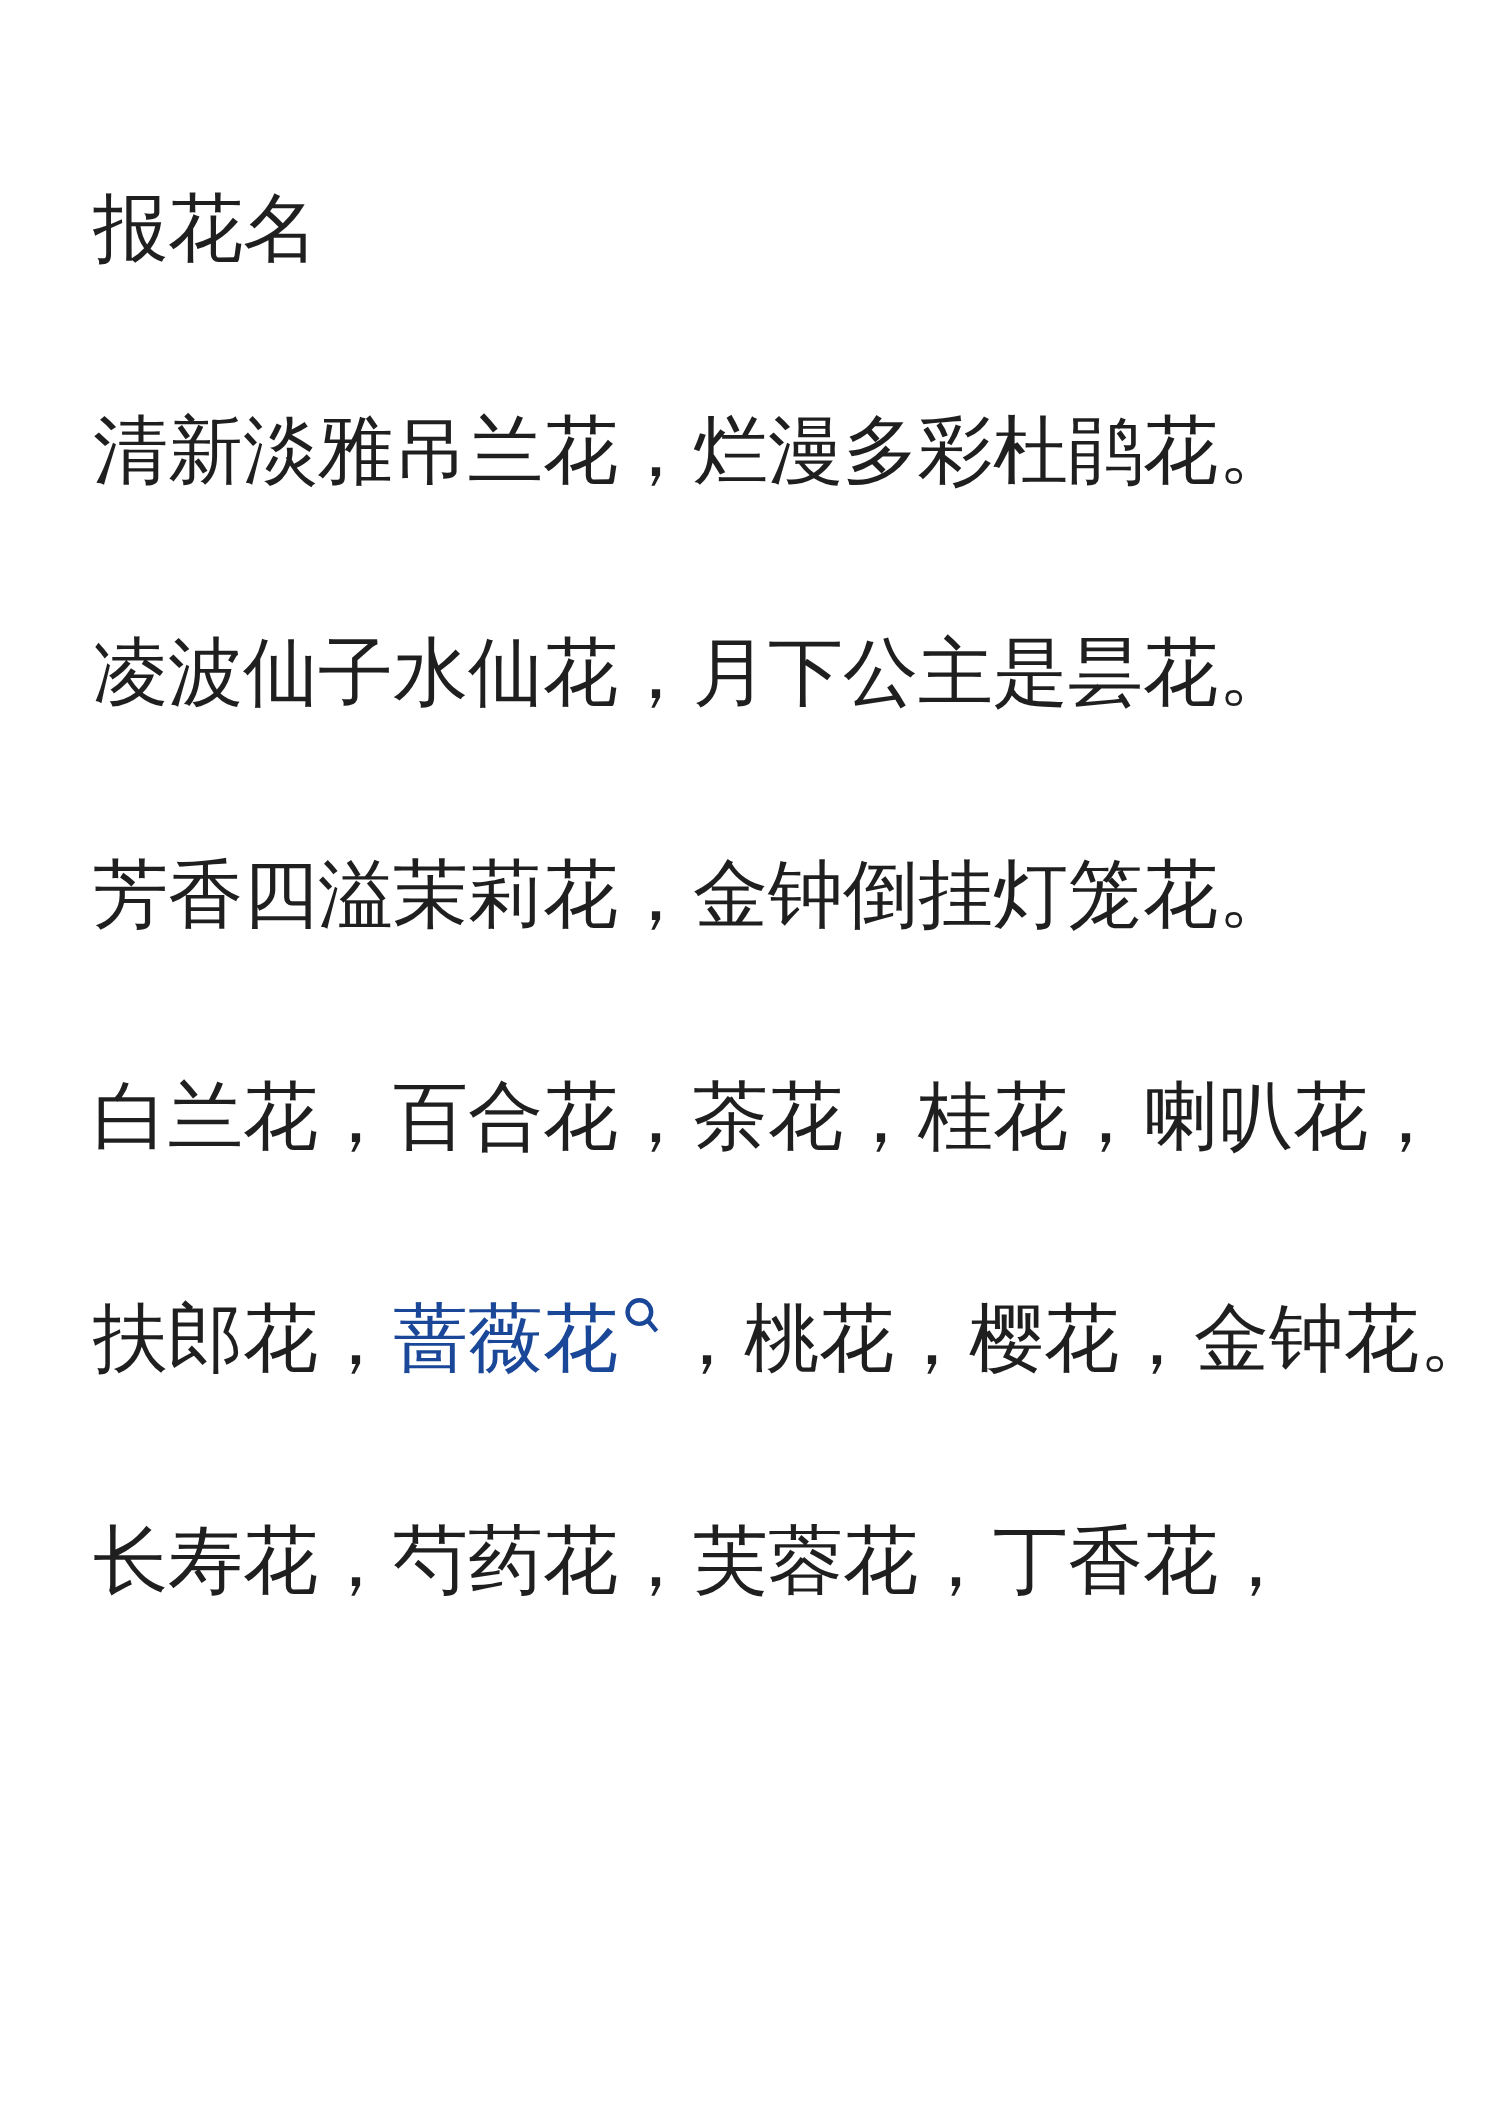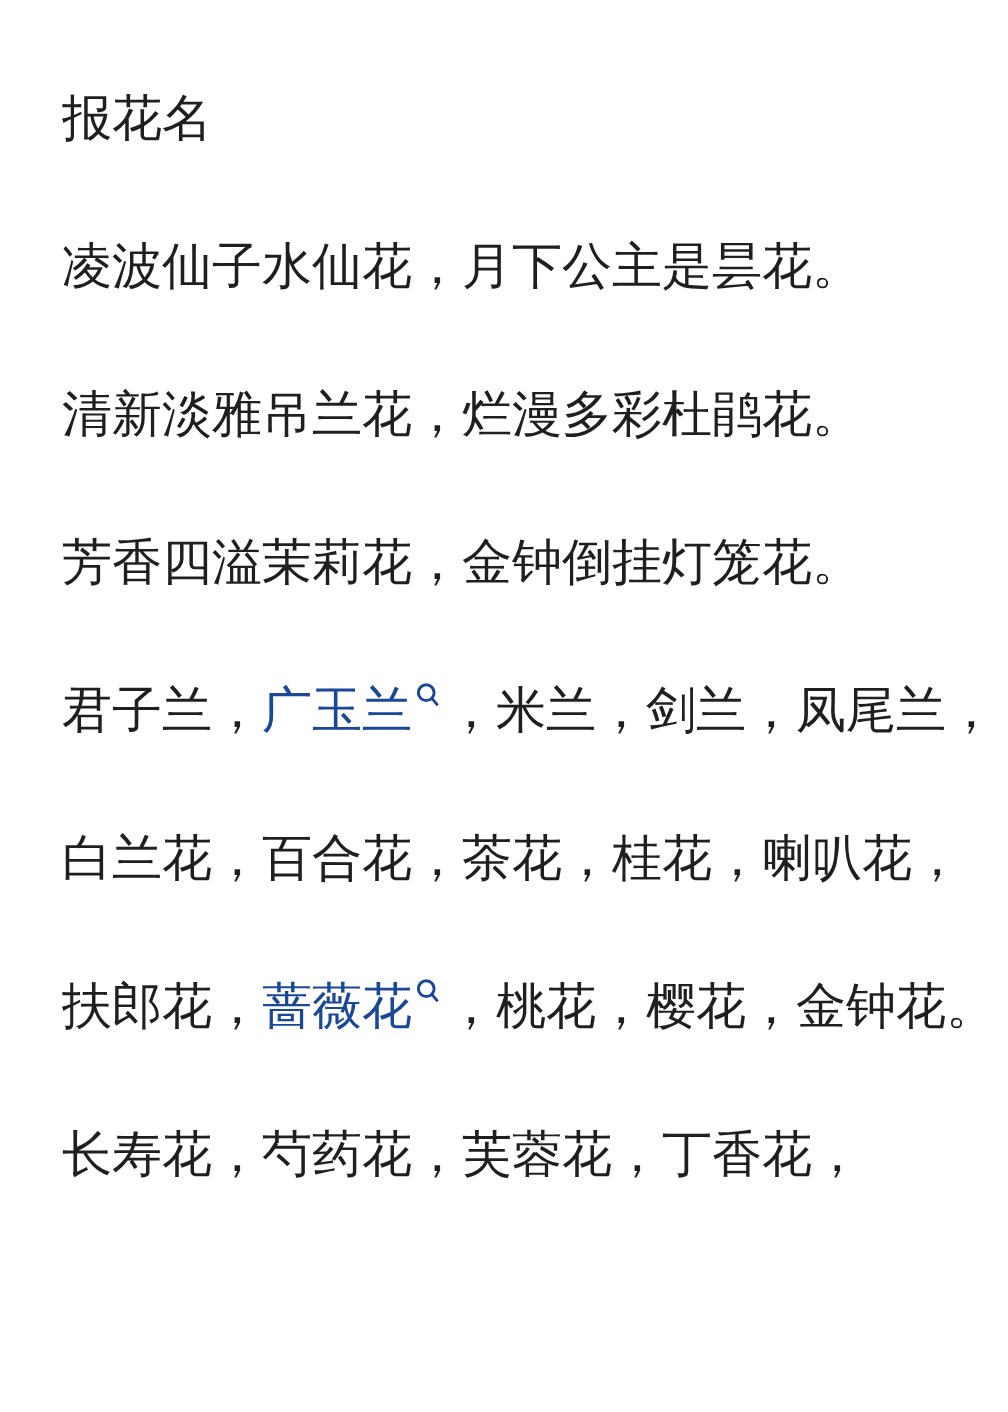--- a/index.html
+++ b/index.html
@@ -8,21 +8,21 @@
   }
   body {
     width: 1008px;
     height: 1412px;
     background: var(--page-bg, #ffffff);
     color: var(--text-color, #1f1f1f);
     font-family: "Liberation Sans", sans-serif;
     overflow: hidden;
   }
   .content {
-    padding: 86px 0 0 62px;
+    padding: 120px 0 0 62px;
   }
   .line {
     margin: 0 0 83px 0;
     font-size: 50px;
     line-height: 65px;
     font-weight: 400;
     white-space: nowrap;
     letter-spacing: 0;
   }
   .entity-link {
@@ -44,30 +44,24 @@
     height: 100%;
   }
 </style>
 </head>
 <body>
 
 <div class="content">
 
   <p class="line">报花名</p>
 
+  <p class="line">清新淡雅吊兰花，烂漫多彩杜鹃花。</p>
   <p class="line">凌波仙子水仙花，月下公主是昙花。</p>
-  <p class="line">清新淡雅吊兰花，烂漫多彩杜鹃花。</p>
   <p class="line">芳香四溢茉莉花，金钟倒挂灯笼花。</p>
 
-  <p class="line">
-    <span>君子兰，</span><a class="entity-link"><span>广玉兰</span><span class="search-icon"><svg viewBox="0 0 24 24" aria-hidden="true">
-            <circle cx="10" cy="9.5" r="7" fill="none" stroke="currentColor" stroke-width="2.6"></circle>
-            <line x1="15.2" y1="14.8" x2="20.2" y2="20.8" stroke="currentColor" stroke-width="2.6"></line>
-          </svg></span></a><span>，米兰，剑兰，凤尾兰，</span>
-  </p>
 
   <p class="line">白兰花，百合花，茶花，桂花，喇叭花，</p>
   <p class="line">
     <span>扶郎花，</span><a class="entity-link"><span>蔷薇花</span><span class="search-icon"><svg viewBox="0 0 24 24" aria-hidden="true">
             <circle cx="10" cy="9.5" r="7" fill="none" stroke="currentColor" stroke-width="2.6"></circle>
             <line x1="15.2" y1="14.8" x2="20.2" y2="20.8" stroke="currentColor" stroke-width="2.6"></line>
           </svg></span></a><span>，桃花，樱花，金钟花。</span>
   </p>
 
   <p class="line">长寿花，芍药花，芙蓉花，丁香花，</p>

